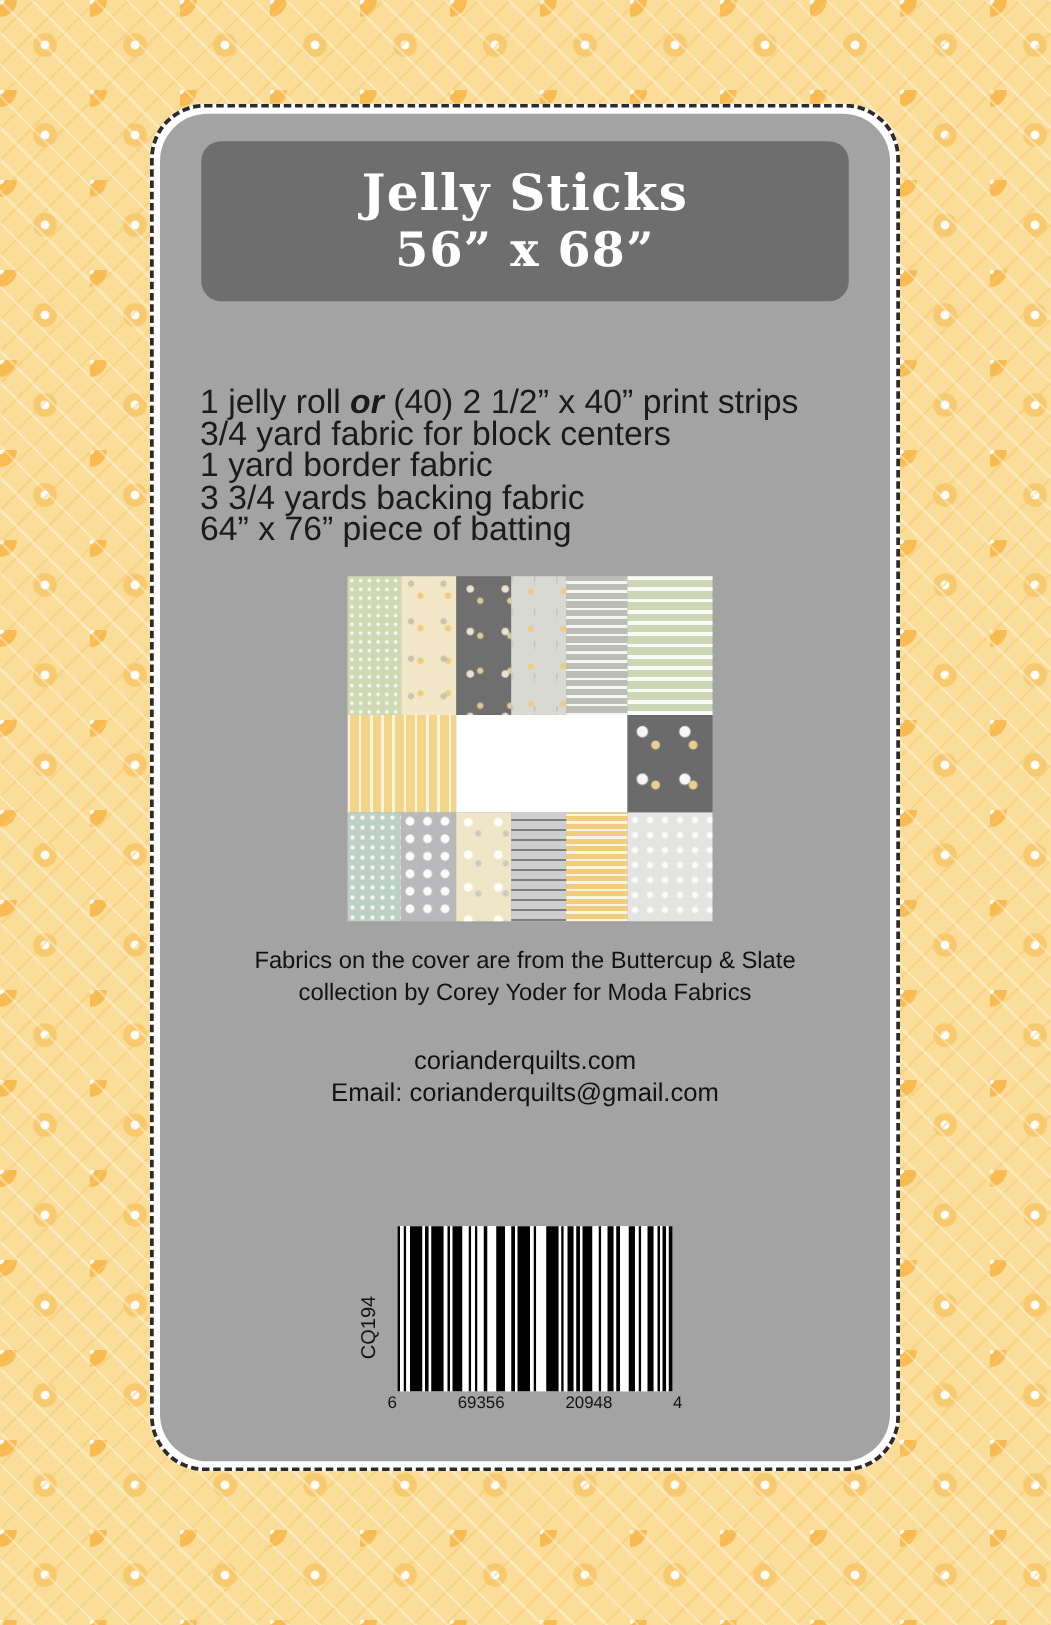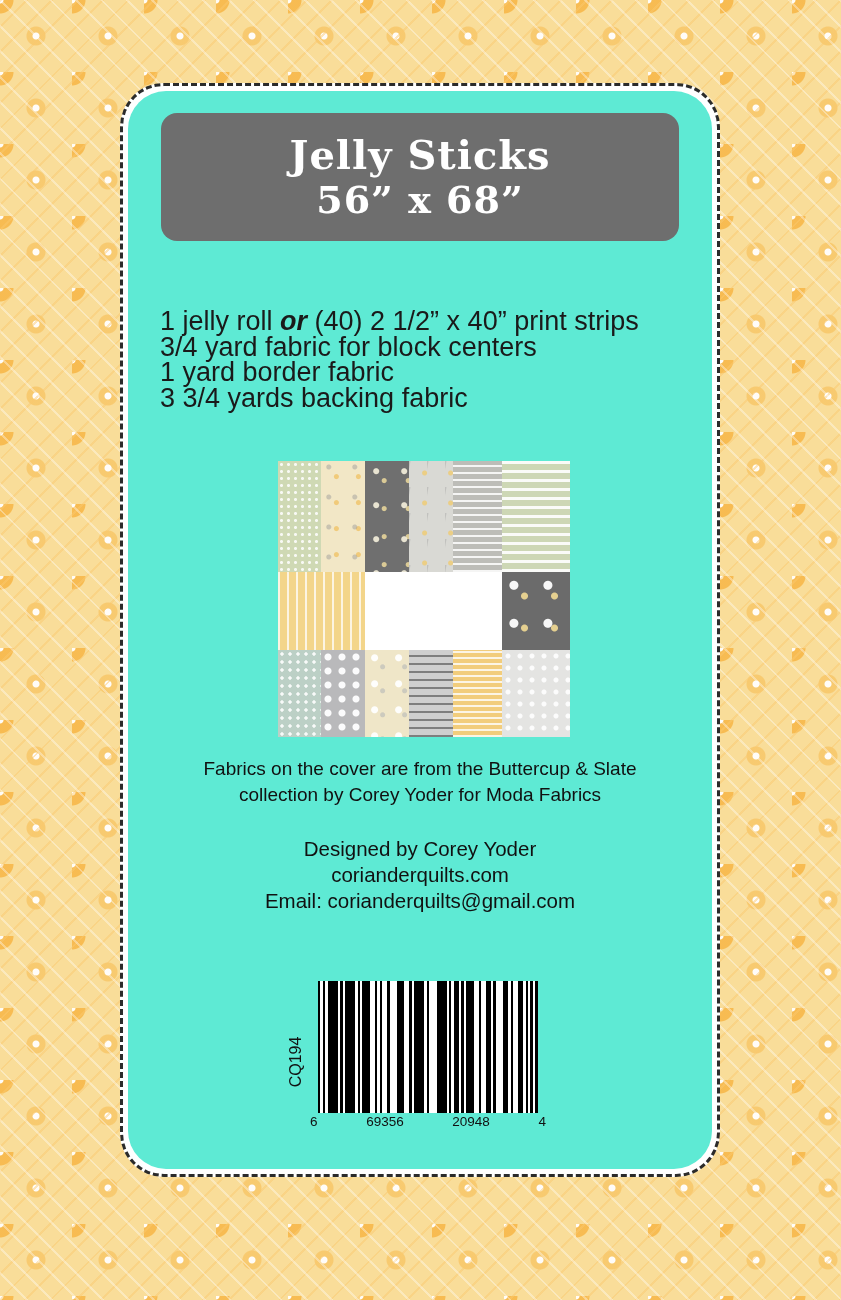--- a/index.html
+++ b/index.html
@@ -48,21 +48,21 @@
     position: absolute;
     inset: 0;
     border: 3px dashed #2b2b2b;
     border-radius: 44px;
     box-sizing: border-box;
     background: #ffffff;
   }
   #card {
     position: absolute;
     inset: 8px;
-    background: #5eead4;
+    background: #a3a3a3;
     border-radius: 38px;
     overflow: hidden;
   }
 
   
   #title-plaque {
     position: absolute;
     left: 33px;
     top: 22px;
     width: 518px;
@@ -272,20 +272,21 @@
       <div class="t1">Jelly Sticks</div>
       <div class="t2">56” x 68”</div>
     </div>
 
 
     <div id="req-list">
       <div class="line"><span>1 jelly roll </span><span class="em">or</span><span> (40) 2 1/2” x 40” print strips</span></div>
       <div class="line">3/4 yard fabric for block centers</div>
       <div class="line">1 yard border fabric</div>
       <div class="line">3 3/4 yards backing fabric</div>
+      <div class="line">64” x 76” piece of batting</div>
     </div>
 
     <div id="quilt">
 
       <div class="sw f-green-dot" style="grid-column:1; grid-row:1 / span 2;"></div>
       <div class="sw f-cream-floral" style="grid-column:2; grid-row:1 / span 2;"></div>
       <div class="sw f-gray-floral" style="grid-column:3; grid-row:1 / span 2;"></div>
       <div class="sw f-lightgray-vine" style="grid-column:4; grid-row:1 / span 2;"></div>
       <div class="sw f-gray-stripe" style="grid-column:5; grid-row:1 / span 2;"></div>
       <div class="sw f-sage-stripe" style="grid-column:6; grid-row:1 / span 2;"></div>
@@ -301,21 +302,20 @@
       <div class="sw f-yellow-stripe" style="grid-column:5; grid-row:5 / span 2;"></div>
       <div class="sw f-palegray" style="grid-column:6; grid-row:5 / span 2;"></div>
     </div>
 
     <div id="cover-note">
       <div>Fabrics on the cover are from the Buttercup &amp; Slate</div>
       <div>collection by Corey Yoder for Moda Fabrics</div>
     </div>
 
     <div id="credits">
-      <div>Designed by Corey Yoder</div>
       <div>corianderquilts.com</div>
       <div>Email: corianderquilts@gmail.com</div>
     </div>
 
     <div id="barcode-area">
       <div id="sku">CQ194</div>
       <div id="barcode-bars">
           <i style="flex: 1 0 0px; background: rgb(0, 0, 0);"></i>
           <i style="flex: 1 0 0px; background: rgb(255, 255, 255);"></i>
           <i style="flex: 1 0 0px; background: rgb(0, 0, 0);"></i>

